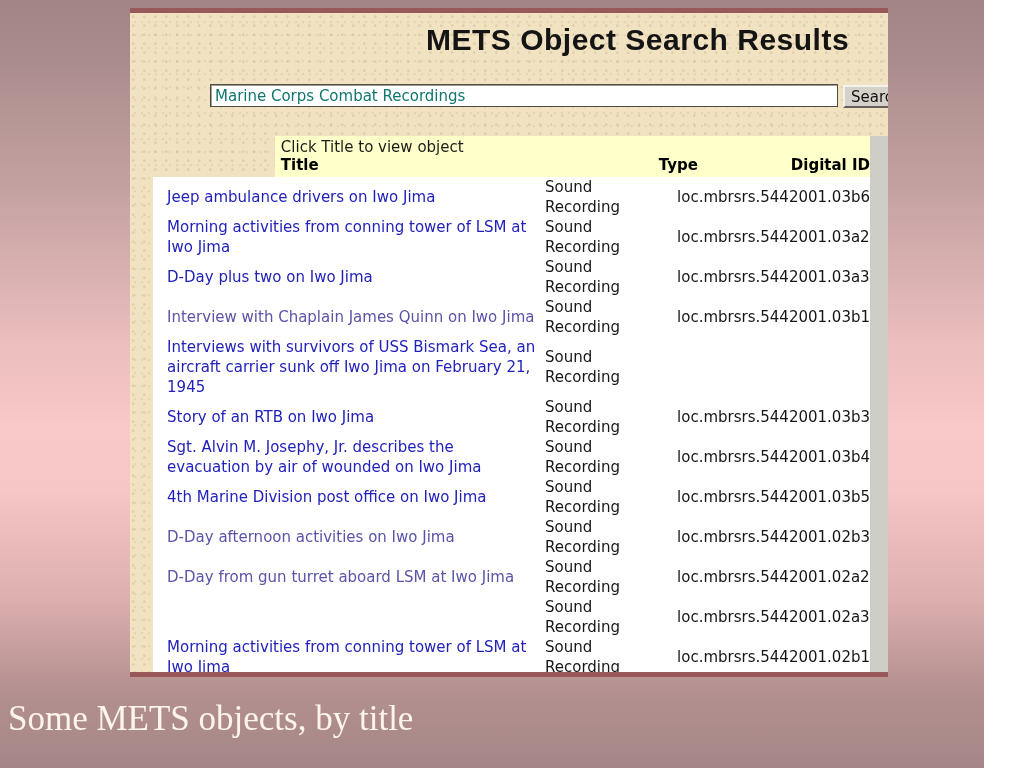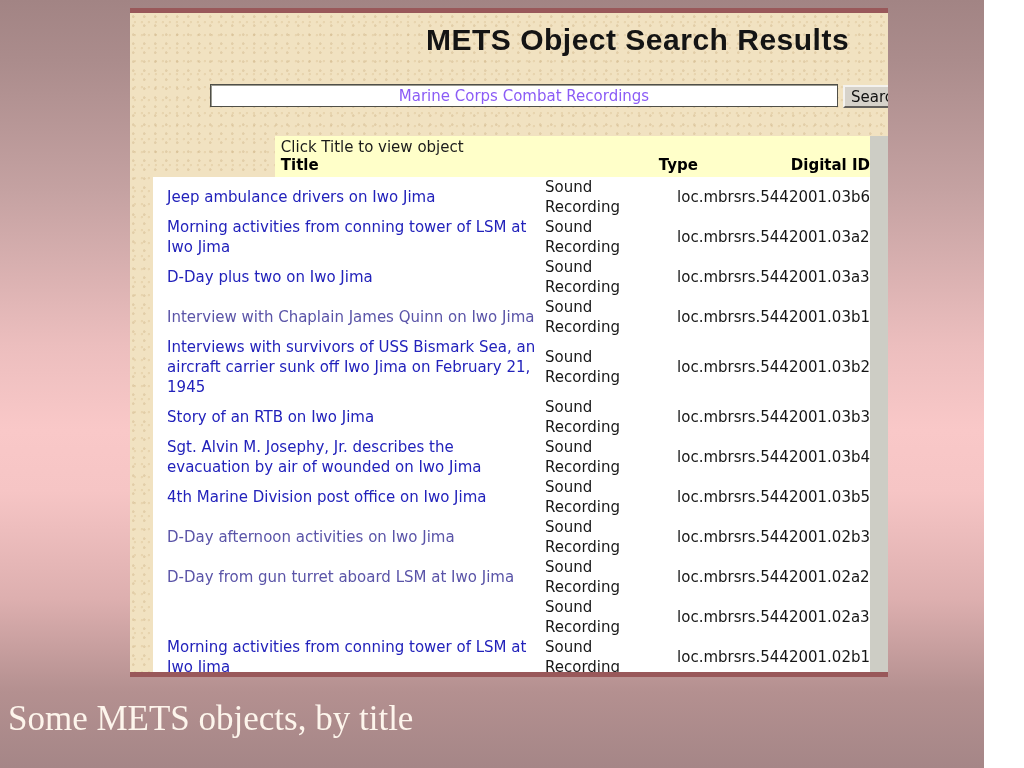--- a/index.html
+++ b/index.html
@@ -40,22 +40,22 @@
   }
   .page-subtitle {
     position:absolute; left:172px; top:52px;
     font-style:italic; font-size:15px; color:#1e1e1e; white-space:nowrap;
   }
 
   .search-input {
     position:absolute; left:80px; top:71px; width:628px; height:23px;
     background:#fff; border:1px solid #4f4f48;
     box-shadow:inset 1px 1px 0 #9a9a90;
-    font-family:"DejaVu Sans", sans-serif; font-size:15px; color:#8b5cf6;
-    padding:9px 4px; outline:none;text-align:center;
+    font-family:"DejaVu Sans", sans-serif; font-size:15px; color:#0f766e;
+    padding:9px 4px; outline:none;
   }
   .search-button {
     position:absolute; left:713px; top:72px; width:62px; height:23px;
     background:#d6d2ca;
     border-top:2px solid #f4f2ee; border-left:2px solid #f4f2ee;
     border-right:2px solid #63605c; border-bottom:2px solid #63605c;
     font-family:"DejaVu Sans", sans-serif; font-size:15px; color:#111;
     text-align:left; padding-left:6px; white-space:nowrap; overflow:hidden;
   }
 
@@ -132,21 +132,20 @@
 
   <div class="trow">
     <a href="#" class="title-cell visited">Interview with Chaplain James Quinn on Iwo Jima</a>
     <div class="type-cell">Sound Recording</div>
     <div class="id-cell">loc.mbrsrs.5442001.03b1</div>
   </div>
 
   <div class="trow">
     <a href="#" class="title-cell">Interviews with survivors of USS Bismark Sea, an aircraft carrier sunk off Iwo Jima on February 21, 1945</a>
     <div class="type-cell">Sound Recording</div>
-    <div class="id-cell">loc.mbrsrs.5442001.03b2</div>
   </div>
 
   <div class="trow">
     <a href="#" class="title-cell">Story of an RTB on Iwo Jima</a>
     <div class="type-cell">Sound Recording</div>
     <div class="id-cell">loc.mbrsrs.5442001.03b3</div>
   </div>
 
   <div class="trow">
     <a href="#" class="title-cell">Sgt. Alvin M. Josephy, Jr. describes the evacuation by air of wounded on Iwo Jima</a>

